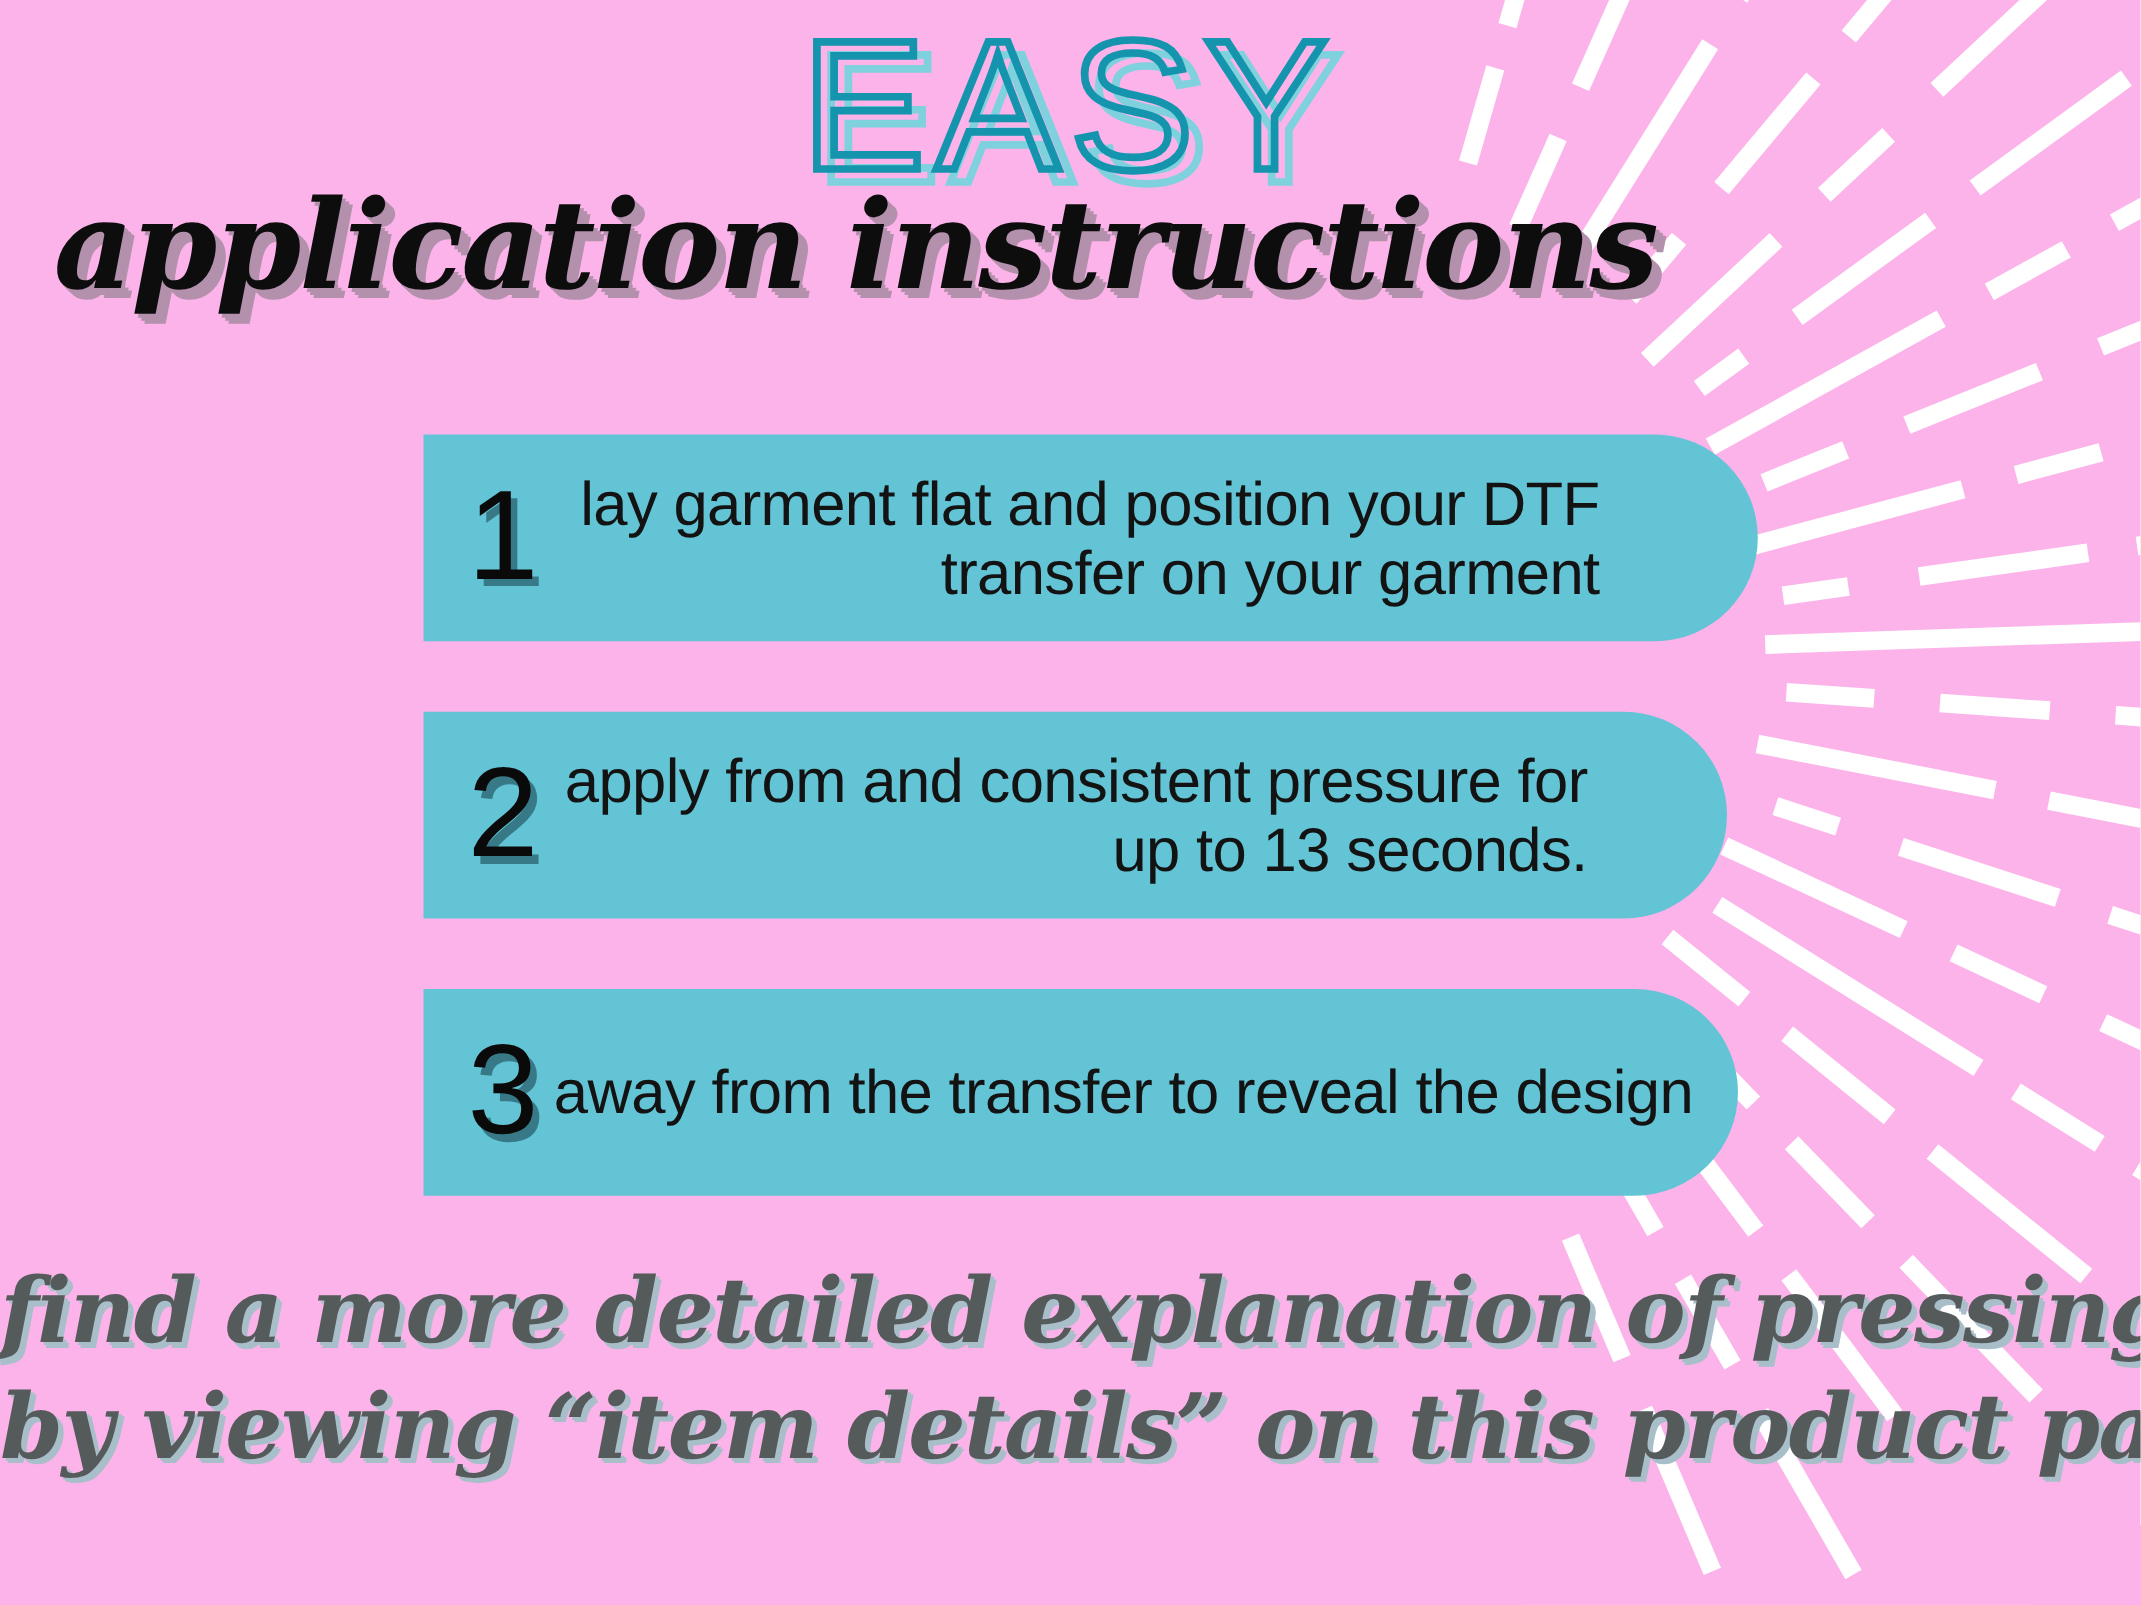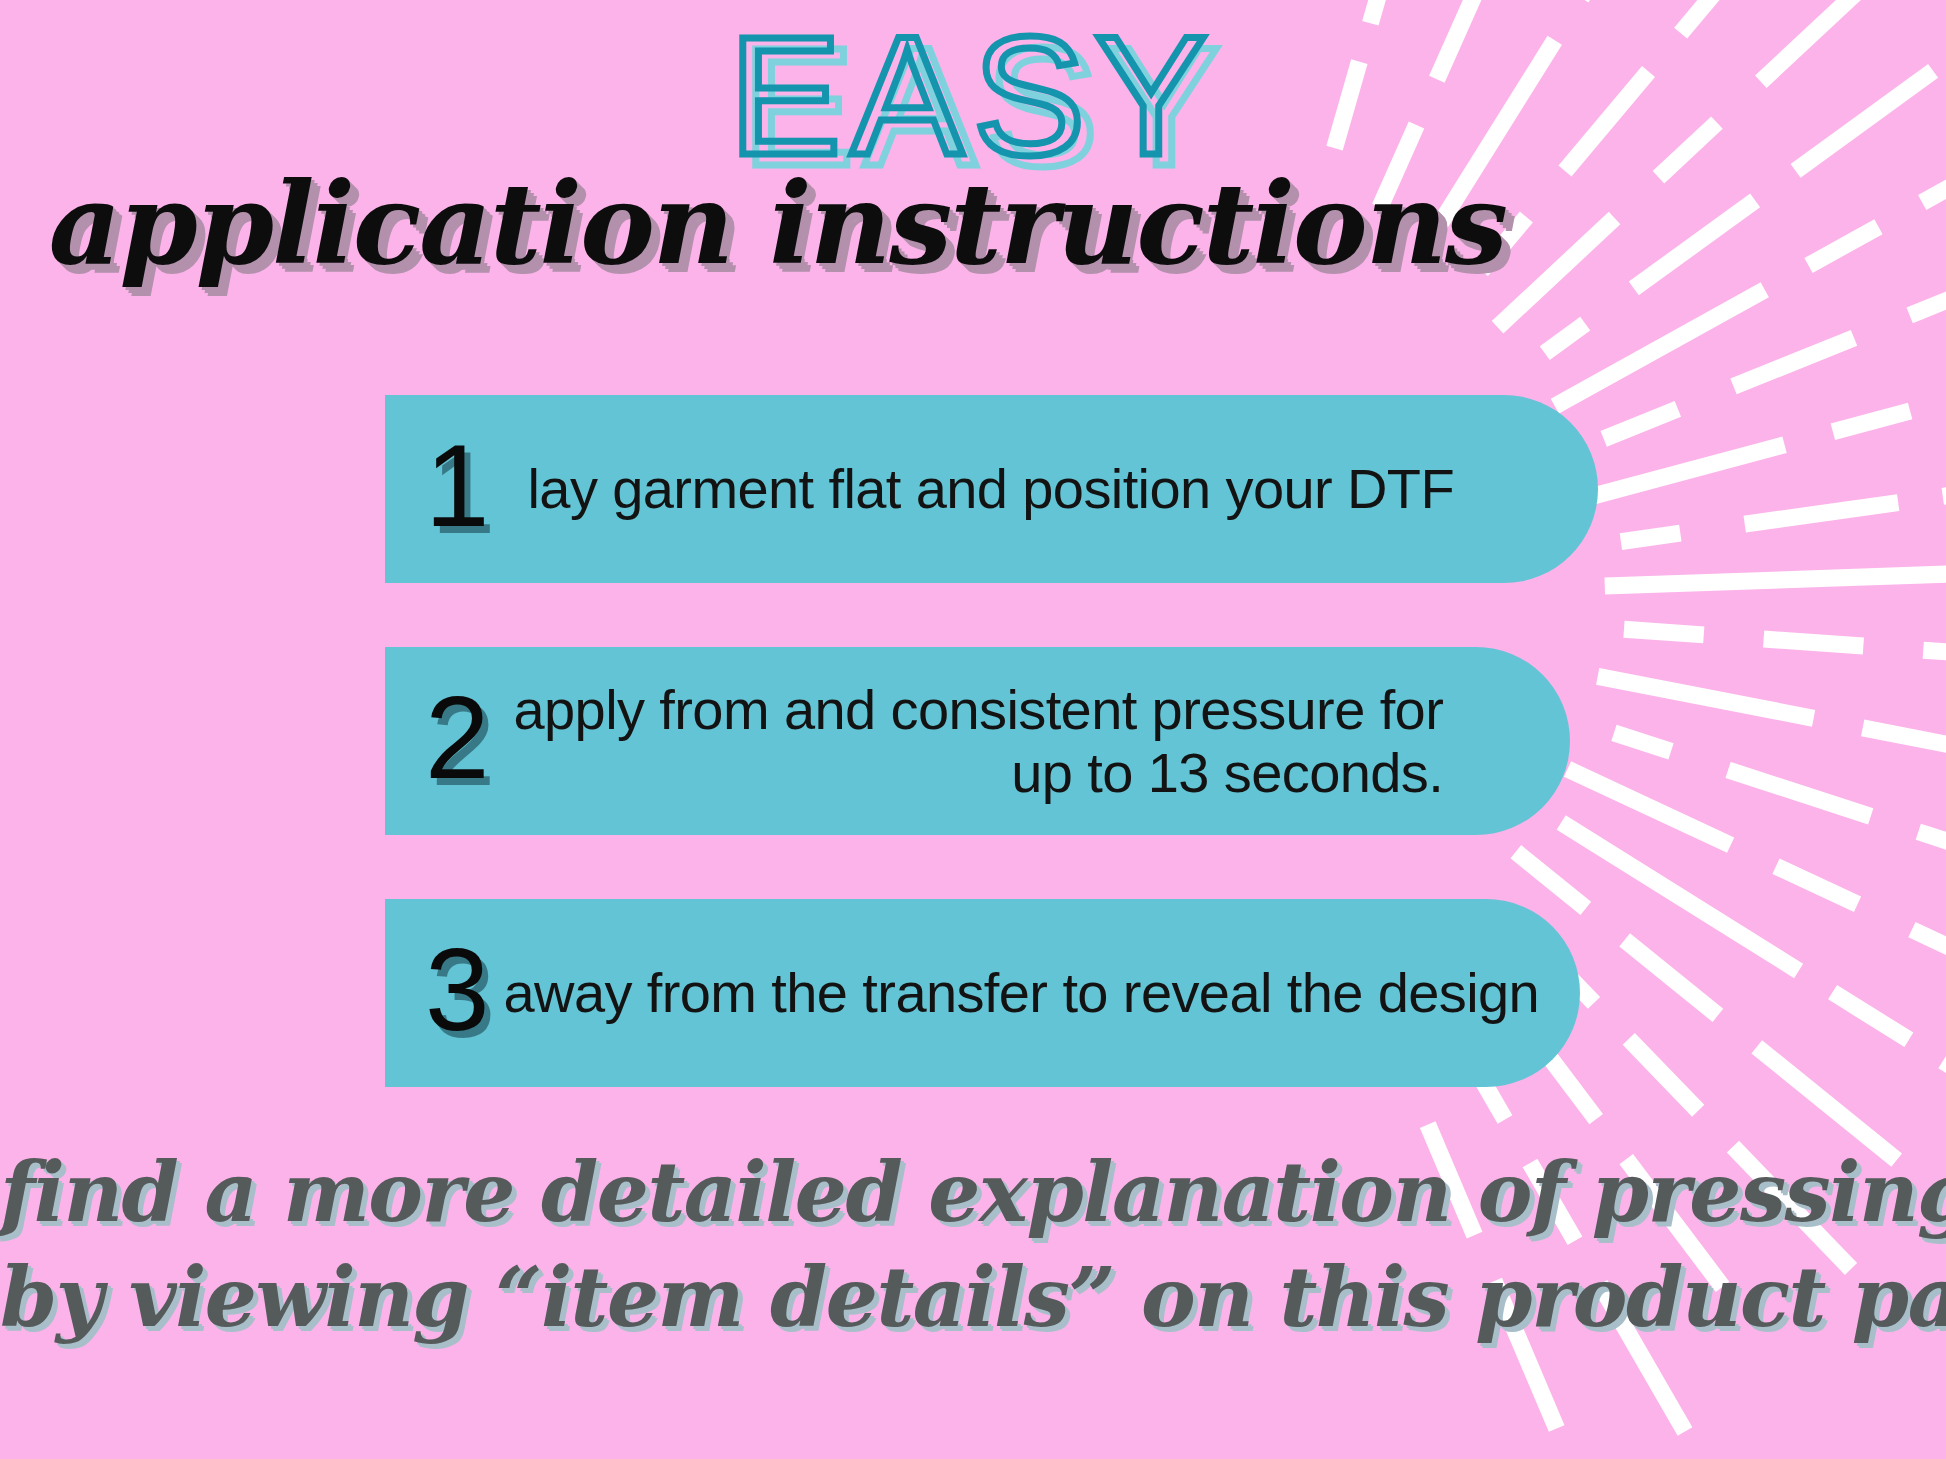--- a/index.html
+++ b/index.html
@@ -241,20 +241,21 @@
   <div class="script-title-wrap">
     <span class="script-title">application instructions</span>
   </div>
 
   <div class="steps">
 
     <div class="step step-1">
       <span class="step-num">1</span>
       <span class="step-text">
         <span class="line">lay garment flat and position your DTF</span>
+        <span class="line">transfer on your garment</span>
       </span>
     </div>
 
     <div class="step step-2">
       <span class="step-num">2</span>
       <span class="step-text">
         <span class="line">apply from and consistent pressure for</span>
         <span class="line">up to 13 seconds.</span>
       </span>
     </div>

